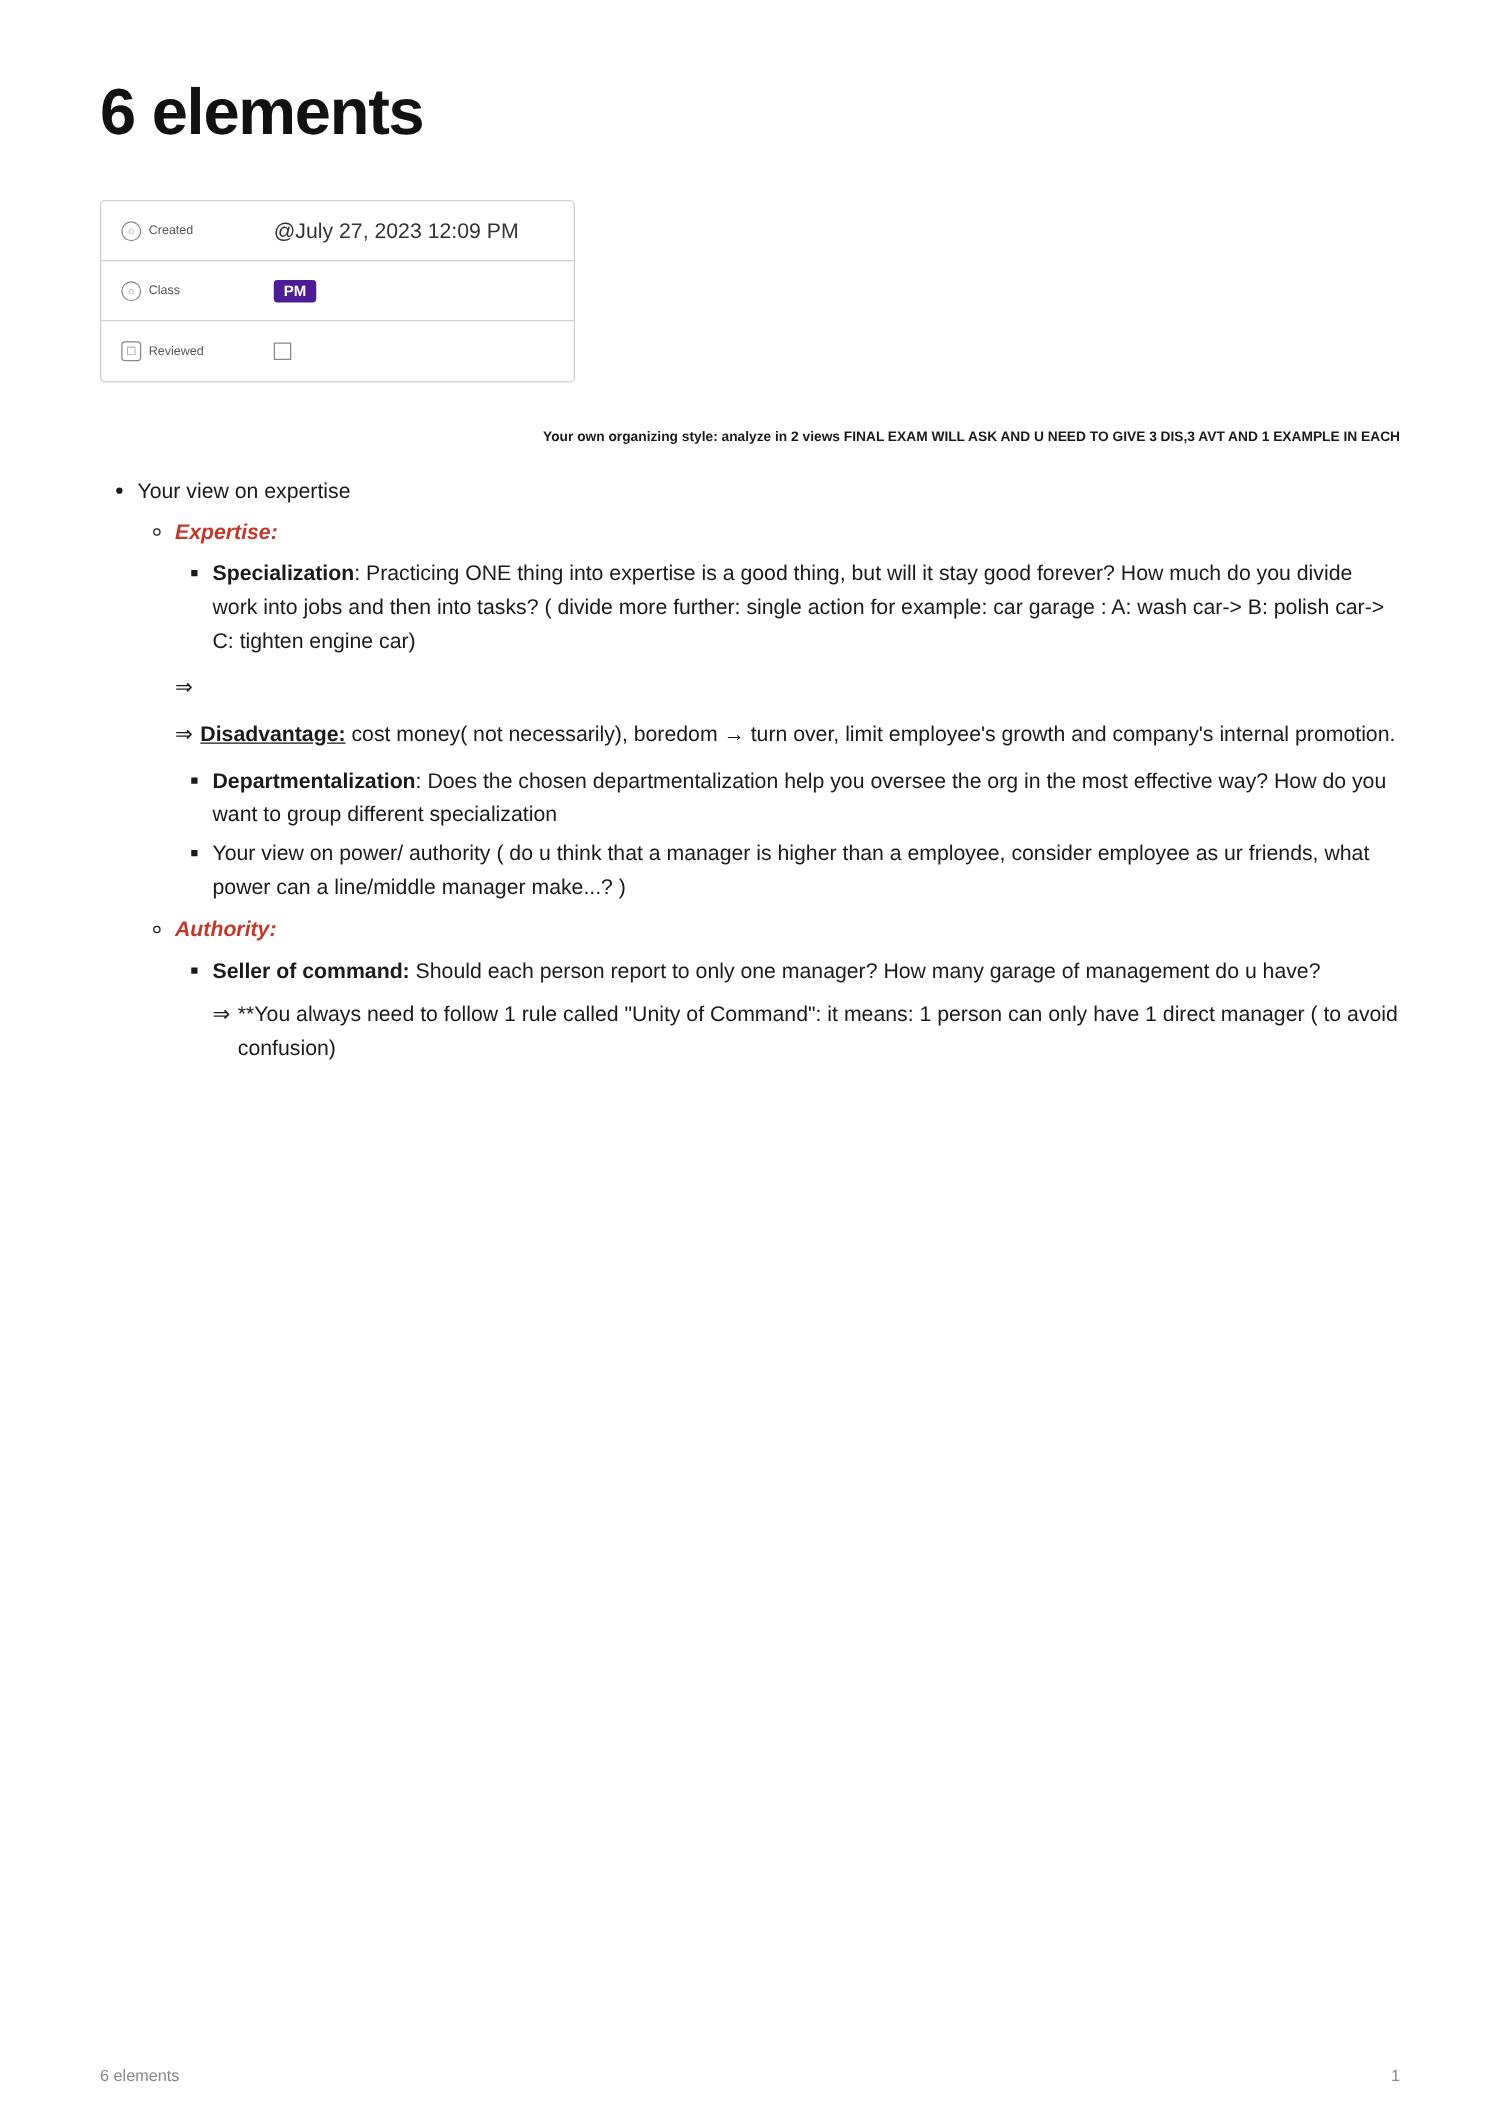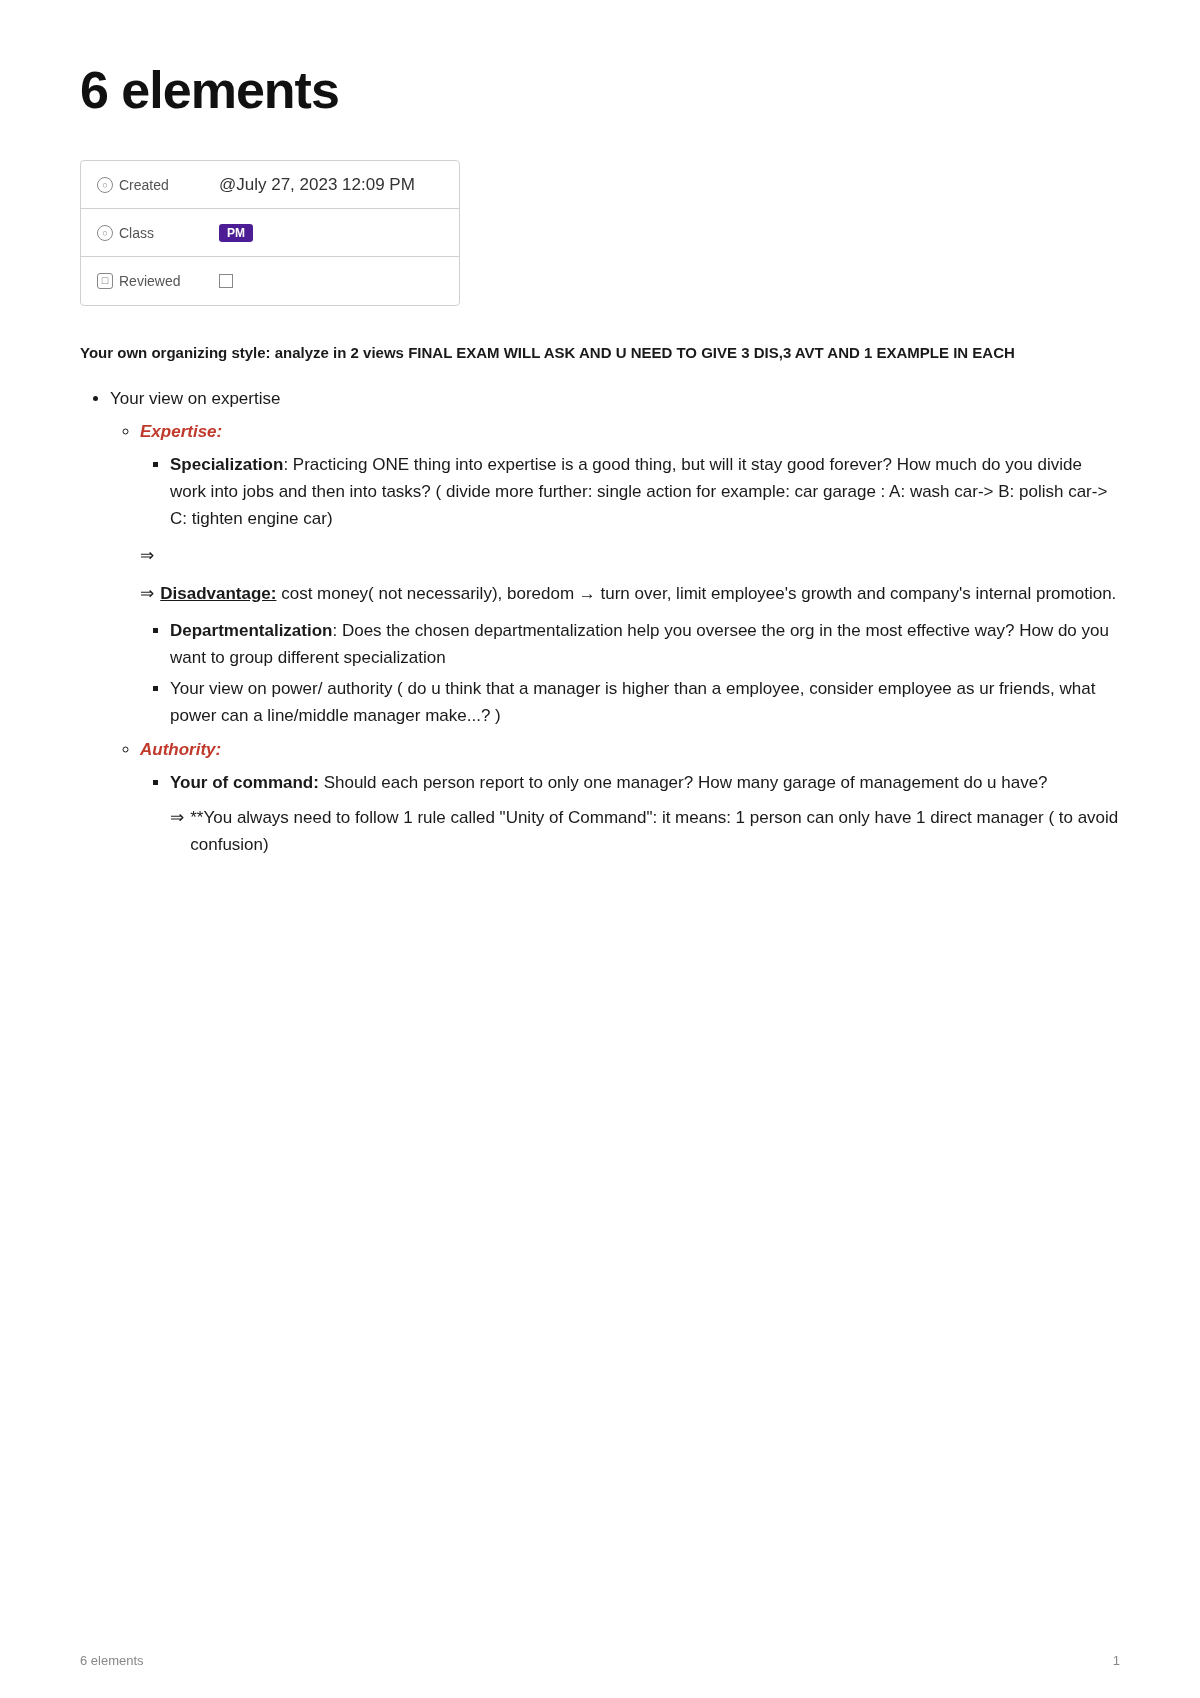--- a/index.html
+++ b/index.html
@@ -44,21 +44,21 @@
       min-height: 48px;
     }
 
     .metadata-row:last-child {
       border-bottom: none;
     }
 
     .metadata-label {
       color: #555;
       font-family: Arial, sans-serif;
-      font-size: 14px;
+      font-size: 10px;
       width: 100px;
       flex-shrink: 0;
     }
 
     .metadata-value {
       color: #333;
       font-family: Arial, sans-serif;
       font-size: 17px;
     }
 
@@ -75,23 +75,24 @@
     .metadata-checkbox {
       width: 14px;
       height: 14px;
       border: 1.5px solid #888;
       display: inline-block;
     }
 
     .section-header {
       font-weight: bold;
       font-family: Arial, sans-serif;
-      font-size: 15px;
+      font-size: 11px;
       margin-bottom: 20px;
       line-height: 1.5;
+      text-align: right;
     }
 
     .content-area {
       font-family: Liberation Sans, sans-serif;
       font-size: 17px;
       line-height: 1.6;
     }
 
     ul.level1 {
       list-style: disc;
@@ -262,21 +263,21 @@
             </li>
           </ul>
         </li>
 
         <li>
           <span class="italic-red">Authority:</span>
 
           <ul class="level3">
 
             <li>
-              <span class="bold-text">Your of command:</span><span> Should each person report to only one manager? How many garage of management do u have?</span>
+              <span class="bold-text">Seller of command:</span><span> Should each person report to only one manager? How many garage of management do u have?</span>
 
               
               <div class="arrow-line" style="margin-top: 8px;">
                 <span class="arrow-symbol">⇒</span>
                 <span> **You always need to follow 1 rule called "Unity of Command": it means: 1 person can only have 1 direct manager ( to avoid confusion)</span>
               </div>
             </li>
           </ul>
         </li>
       </ul>

